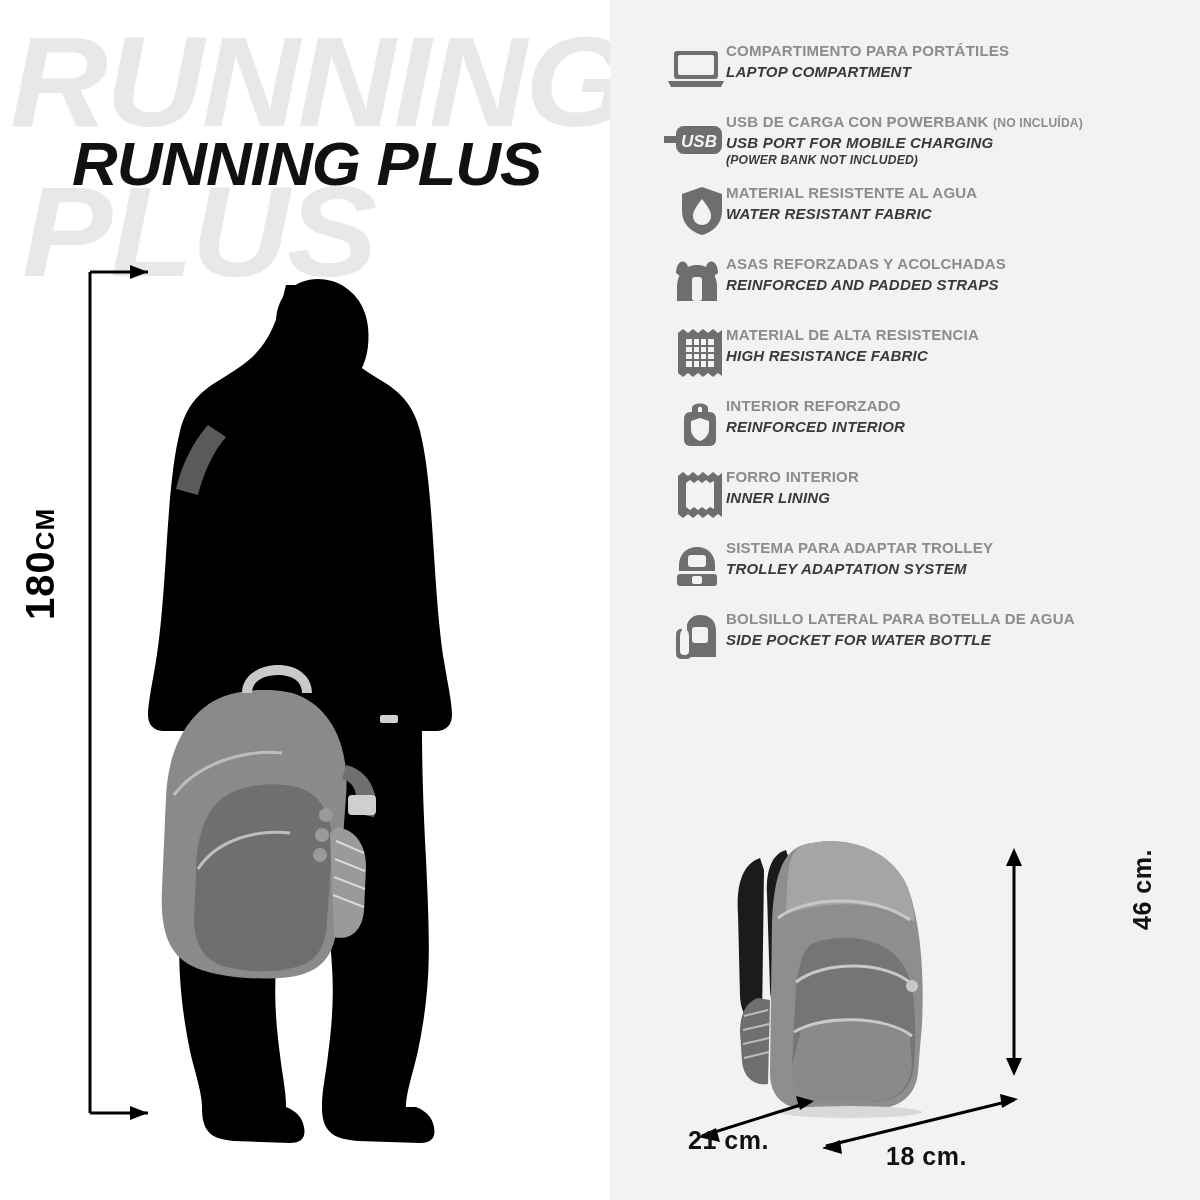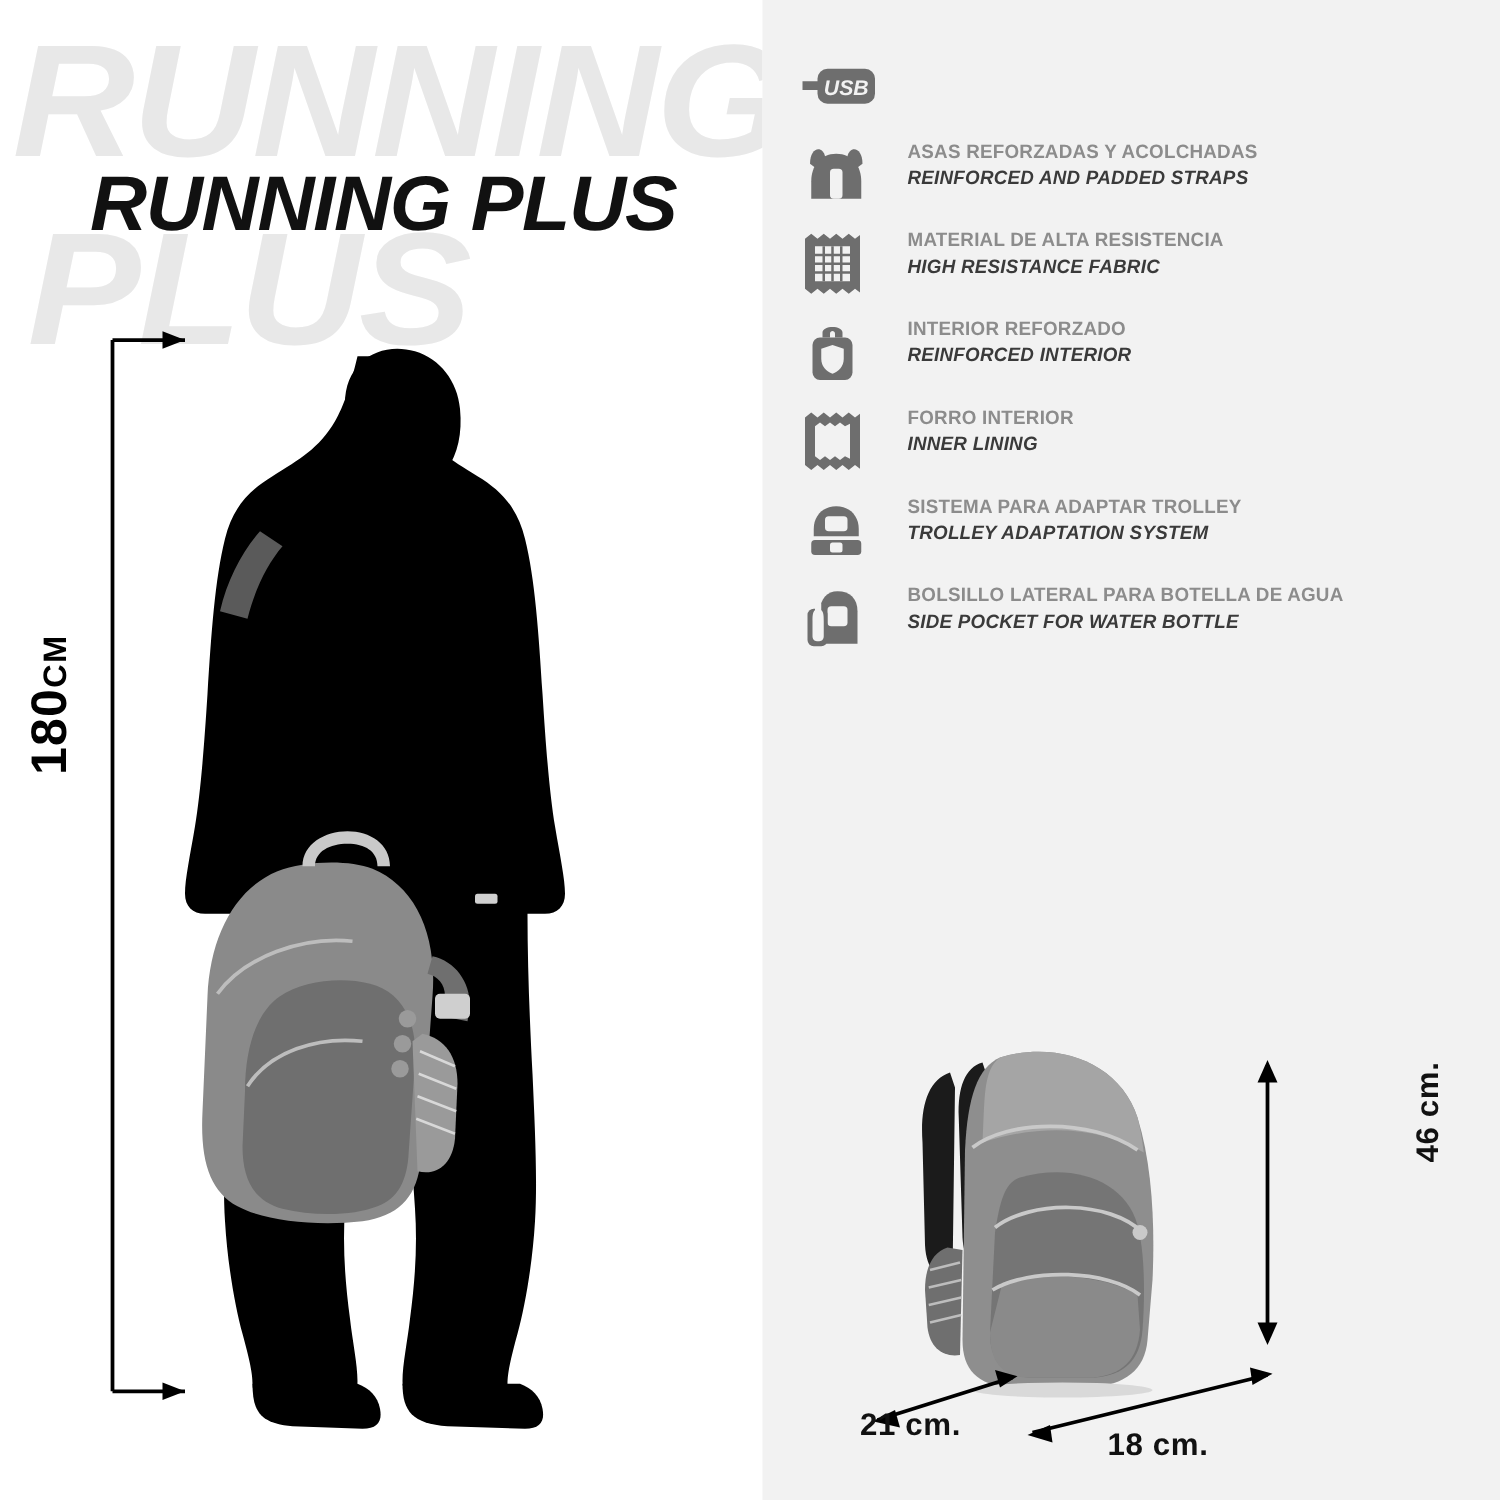--- a/index.html
+++ b/index.html
@@ -109,21 +109,21 @@
     align-items: flex-start;
     margin-bottom: 9px;
     min-height: 62px;
   }
   .feature .icon-box {
     width: 86px;
     min-width: 86px;
     height: 62px;
     display: flex;
     align-items: center;
-    justify-content: flex-start;
+    justify-content: flex-end;
   }
   .feature .texts {
     padding-top: 4px;
   }
   .f-es {
     font-size: 15.5px;
     font-weight: bold;
     color: #8c8c8c;
     letter-spacing: 0.2px;
     line-height: 1.15;
@@ -287,31 +287,60 @@
           <rect x="290" y="460" width="18" height="8" rx="2" fill="#d0d0d0"></rect>
         </g>
       </svg>
     </div>
   </div>
 
   <div id="right-panel">
 
     <div id="feature-list">
 
+      <div class="feature">
+        <div class="icon-box">
+          <svg width="60" height="44" viewBox="0 0 60 44" fill="#6e6e6e">
+            <rect x="8" y="4" width="44" height="28" rx="3"></rect>
+            <rect x="12" y="8" width="36" height="20" rx="2" fill="#f2f2f2"></rect>
+            <path d="M2 34 H58 L55 40 H5 Z"></path>
+          </svg>
+        </div>
+        <div class="texts">
+          <div class="f-es">COMPARTIMENTO PARA PORTÁTILES</div>
+          <div class="f-en">LAPTOP COMPARTMENT</div>
+        </div>
+      </div>
 
       <div class="feature">
         <div class="icon-box">
           <svg width="64" height="40" viewBox="0 0 64 40">
             <rect x="14" y="6" width="46" height="28" rx="8" fill="#6e6e6e"></rect>
             <text x="37" y="27" font-family="Liberation Sans, sans-serif" font-size="17" font-weight="bold" font-style="italic" fill="#f2f2f2" text-anchor="middle">USB</text>
             <rect x="2" y="16" width="14" height="7" fill="#6e6e6e"></rect>
           </svg>
         </div>
-      </div>
-
+        <div class="texts">
+          <div class="f-es"><span>USB DE CARGA CON POWERBANK</span> <span class="small">(NO INCLUÍDA)</span></div>
+          <div class="f-en"><span>USB PORT FOR MOBILE CHARGING</span><span class="small">(POWER BANK NOT INCLUDED)</span></div>
+        </div>
+      </div>
+
+      <div class="feature">
+        <div class="icon-box">
+          <svg width="48" height="52" viewBox="0 0 48 52" fill="#6e6e6e">
+            <path d="M24 2 L44 9 V26 C44 39 35 47 24 50 C13 47 4 39 4 26 V9 Z"></path>
+            <path d="M24 14 C30 22 33 26 33 31 C33 36 29 40 24 40 C19 40 15 36 15 31 C15 26 18 22 24 14 Z" fill="#f2f2f2"></path>
+          </svg>
+        </div>
+        <div class="texts">
+          <div class="f-es">MATERIAL RESISTENTE AL AGUA</div>
+          <div class="f-en">WATER RESISTANT FABRIC</div>
+        </div>
+      </div>
 
       <div class="feature">
         <div class="icon-box">
           <svg width="58" height="50" viewBox="0 0 58 50" fill="#6e6e6e">
             <path d="M8 16 C8 6 14 2 18 6 C22 10 20 18 16 22 Z"></path>
             <path d="M50 16 C50 6 44 2 40 6 C36 10 38 18 42 22 Z"></path>
             <path d="M29 8 C16 8 9 18 9 30 V44 H49 V30 C49 18 42 8 29 8 Z"></path>
             <rect x="24" y="20" width="10" height="24" rx="3" fill="#f2f2f2"></rect>
           </svg>
         </div>

